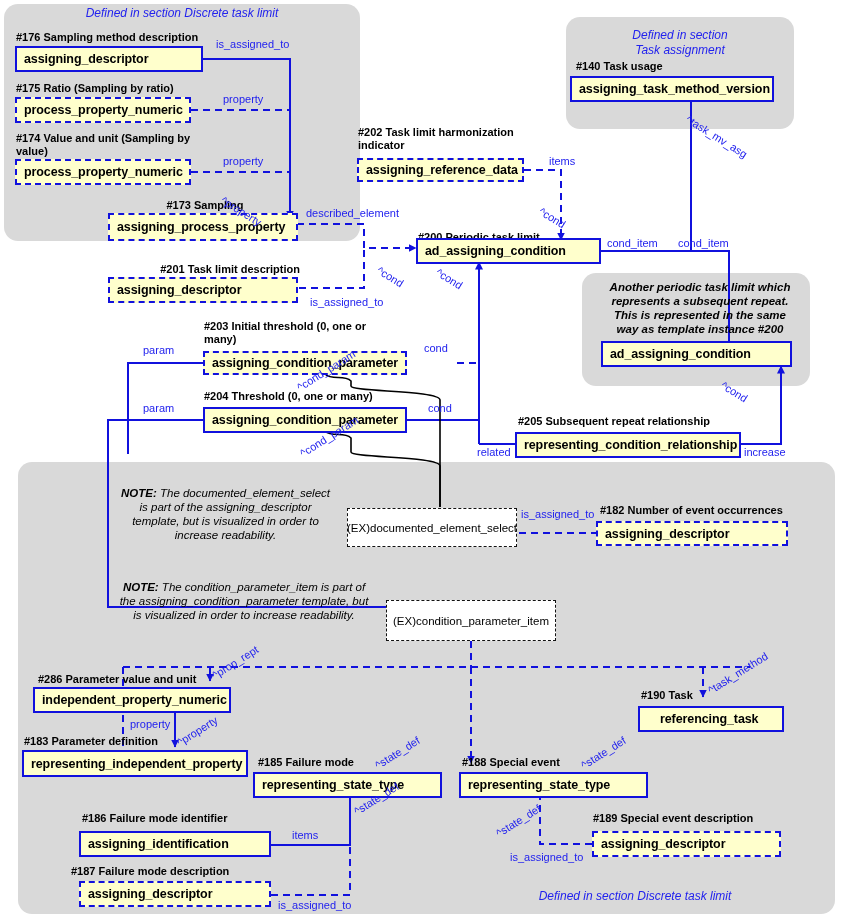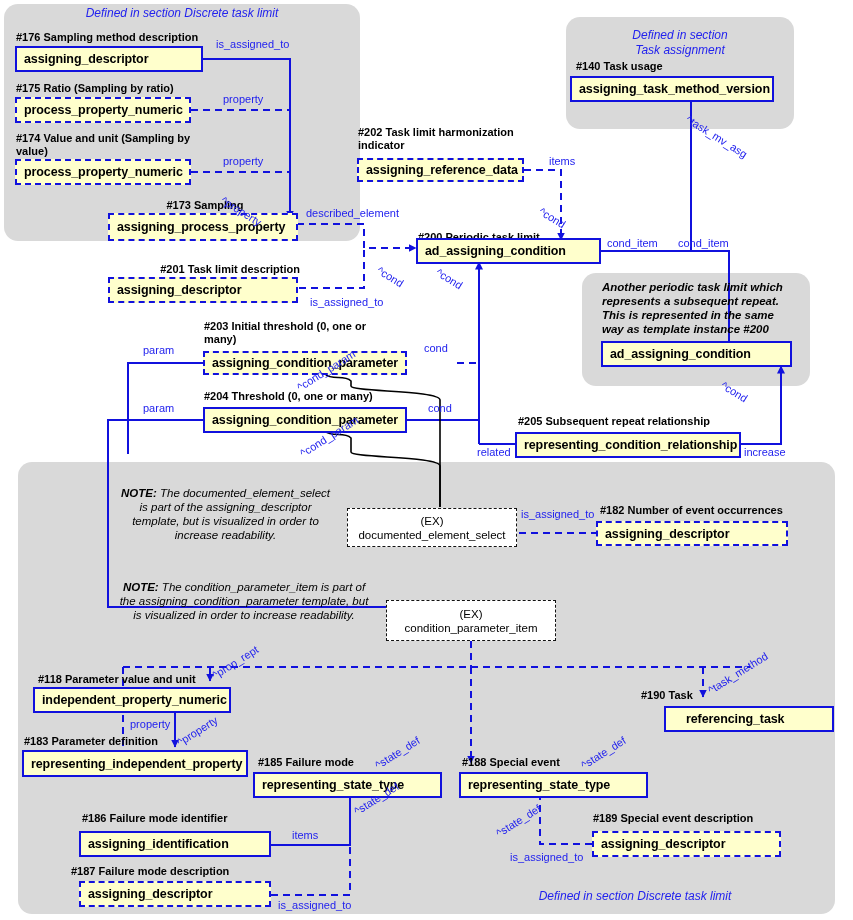--- a/index.html
+++ b/index.html
@@ -15,21 +15,21 @@
 
   
   .ebox{position:absolute;background:#ffffcc;border:2px solid #1111dd;
         box-sizing:border-box;display:flex;align-items:center;
         padding-left:7px;font-weight:bold;font-size:12.5px;color:#000;
         letter-spacing:-0.1px;}
   .ebox.dashed{border-style:dashed;border-width:2px;}
 
   
   .exbox{position:absolute;background:#ffffff;border:1.5px dashed #111;
-         box-sizing:border-box;display:flex;flex-direction:column;
+         box-sizing:border-box;display:flex;
          align-items:center;justify-content:center;font-size:11.5px;color:#000;
          line-height:14px;}
 
   
   .cap{position:absolute;font-size:11px;font-weight:bold;
        color:#000;line-height:13px;}
 
   
   .lbl{position:absolute;font-size:11px;color:#2222ee;white-space:nowrap;
        line-height:12px;}
@@ -123,21 +123,21 @@
       <path d="M325,374 C332,381 344,374 351,381 L351,386 C351,392 440,390 440,400 L440,507"></path>
       <path d="M325,431 C332,438 344,431 351,438 L351,452 C351,458 440,456 440,466 L440,507"></path>
     </g>
   </svg>
 
   <div class="section-title" style="left:4px;top:6px;width:356px;">Defined in section Discrete task limit</div>
 
   <div class="section-title" style="left:566px;top:43px;width:228px;">Task assignment</div>
   <div class="section-title" style="left:566px;top:28px;width:228px;">Defined in section</div>
 
-  <div class="note" style="left:602px;top:280px;width:196px;text-align:left;font-weight:bold;">Another periodic task limit which represents a subsequent repeat. This is represented in the same way as template instance #200</div>
+  <div class="note" style="left:602px;top:280px;width:196px;text-align:center;font-weight:bold;">Another periodic task limit which represents a subsequent repeat. This is represented in the same way as template instance #200</div>
 
   <div class="section-title" style="left:440px;top:889px;width:390px;text-align:center;">Defined in section Discrete task limit</div>
 
   <div class="cap" style="left:16px;top:31px;width:230px;">#176 Sampling method description</div>
   <div class="ebox" style="left:15px;top:46px;width:188px;height:26px;">assigning_descriptor</div>
 
   <div class="cap" style="left:16px;top:82px;width:240px;">#175 Ratio (Sampling by ratio)</div>
   <div class="ebox dashed" style="left:15px;top:97px;width:176px;height:26px;">process_property_numeric</div>
 
   <div class="cap" style="left:16px;top:132px;width:180px;">#174 Value and unit (Sampling by value)</div>
@@ -165,34 +165,34 @@
 
   <div class="cap" style="left:204px;top:390px;width:230px;">#204 Threshold (0, one or many)</div>
   <div class="ebox" style="left:203px;top:407px;width:204px;height:26px;">assigning_condition_parameter</div>
 
   <div class="cap" style="left:518px;top:415px;width:240px;">#205 Subsequent repeat relationship</div>
   <div class="ebox" style="left:515px;top:432px;width:226px;height:26px;">representing_condition_relationship</div>
 
   <div class="cap" style="left:600px;top:504px;width:250px;">#182 Number of event occurrences</div>
   <div class="ebox dashed" style="left:596px;top:521px;width:192px;height:25px;">assigning_descriptor</div>
 
-  <div class="cap" style="left:38px;top:673px;width:180px;">#118 Parameter value and unit</div>
+  <div class="cap" style="left:38px;top:673px;width:180px;">#286 Parameter value and unit</div>
   <div class="ebox" style="left:33px;top:687px;width:198px;height:26px;">independent_property_numeric</div>
 
   <div class="cap" style="left:24px;top:735px;width:180px;">#183 Parameter definition</div>
   <div class="ebox" style="left:22px;top:750px;width:226px;height:27px;">representing_independent_property</div>
 
   <div class="cap" style="left:258px;top:756px;width:180px;">#185 Failure mode</div>
   <div class="ebox" style="left:253px;top:772px;width:189px;height:26px;">representing_state_type</div>
 
   <div class="cap" style="left:462px;top:756px;width:180px;">#188 Special event</div>
   <div class="ebox" style="left:459px;top:772px;width:189px;height:26px;">representing_state_type</div>
 
   <div class="cap" style="left:641px;top:689px;width:70px;">#190 Task</div>
-  <div class="ebox" style="left:664px;top:706px;width:170px;height:26px;padding-left:20px;">referencing_task</div>
+  <div class="ebox" style="left:638px;top:706px;width:146px;height:26px;padding-left:20px;">referencing_task</div>
 
   <div class="cap" style="left:82px;top:812px;width:200px;">#186 Failure mode identifier</div>
   <div class="ebox" style="left:79px;top:831px;width:192px;height:26px;">assigning_identification</div>
 
   <div class="cap" style="left:71px;top:865px;width:200px;">#187 Failure mode description</div>
   <div class="ebox dashed" style="left:79px;top:881px;width:192px;height:26px;">assigning_descriptor</div>
 
   <div class="cap" style="left:593px;top:812px;width:220px;">#189 Special event description</div>
   <div class="ebox dashed" style="left:592px;top:831px;width:189px;height:26px;">assigning_descriptor</div>
 

